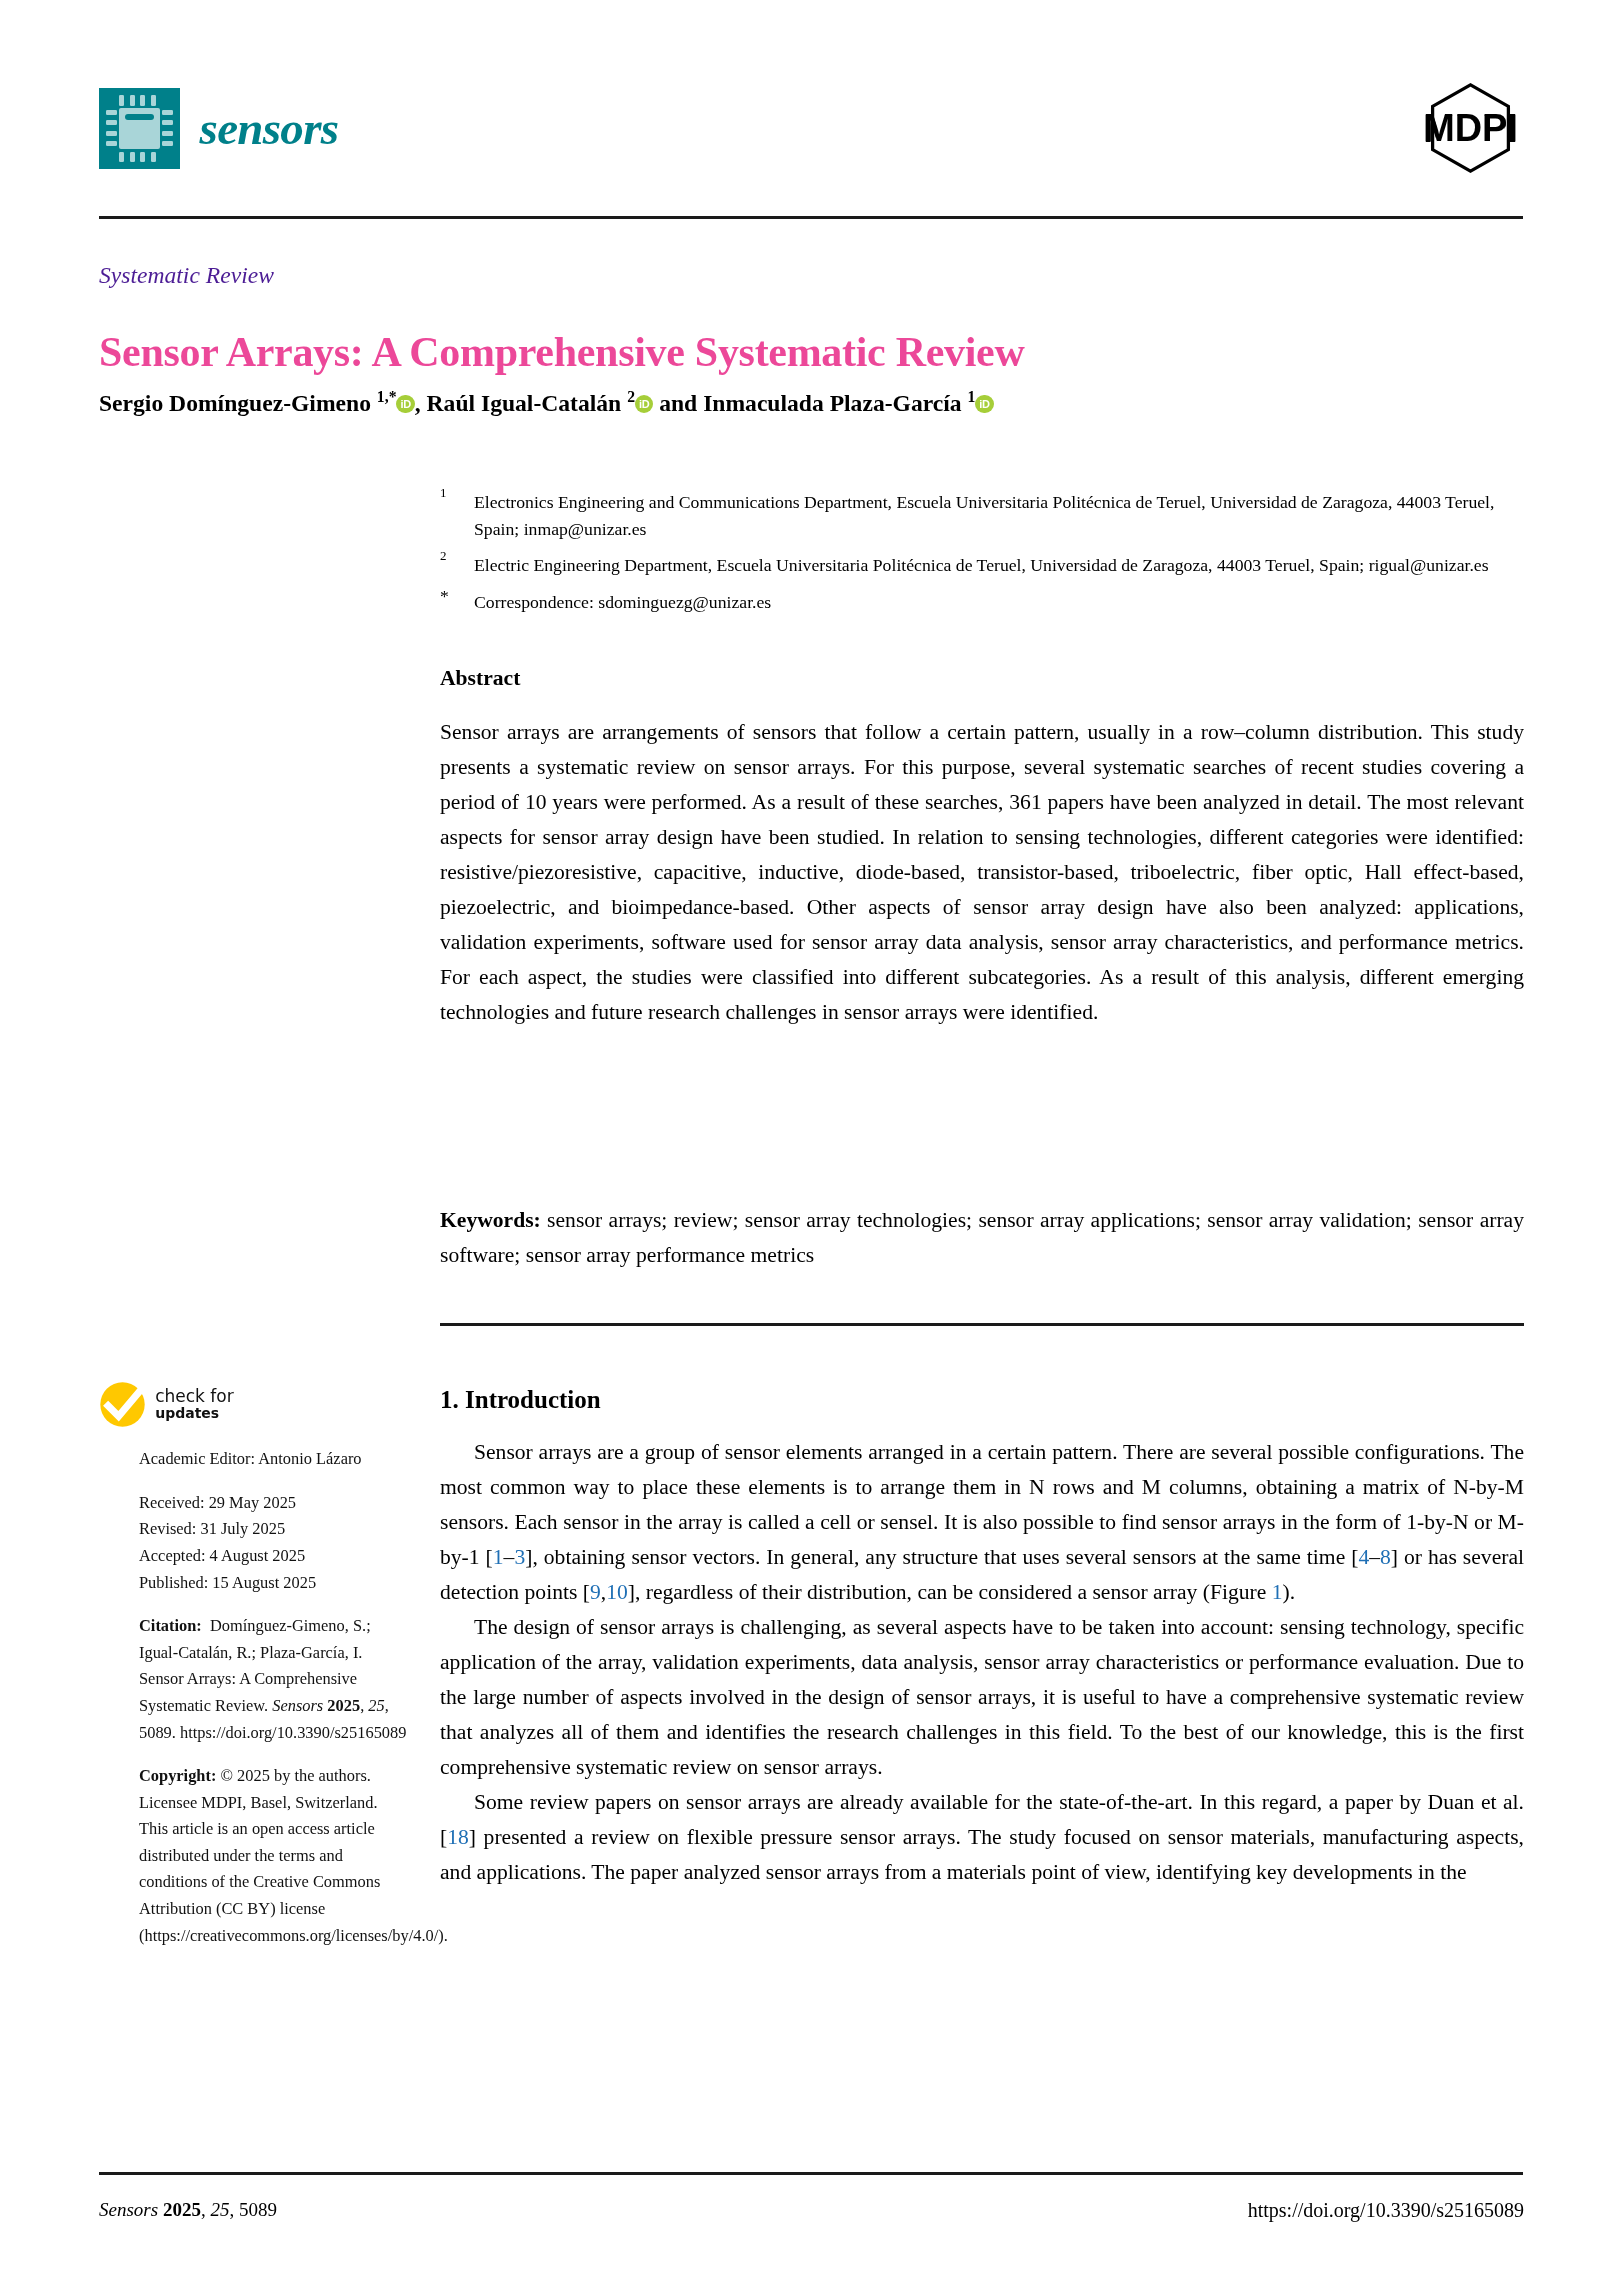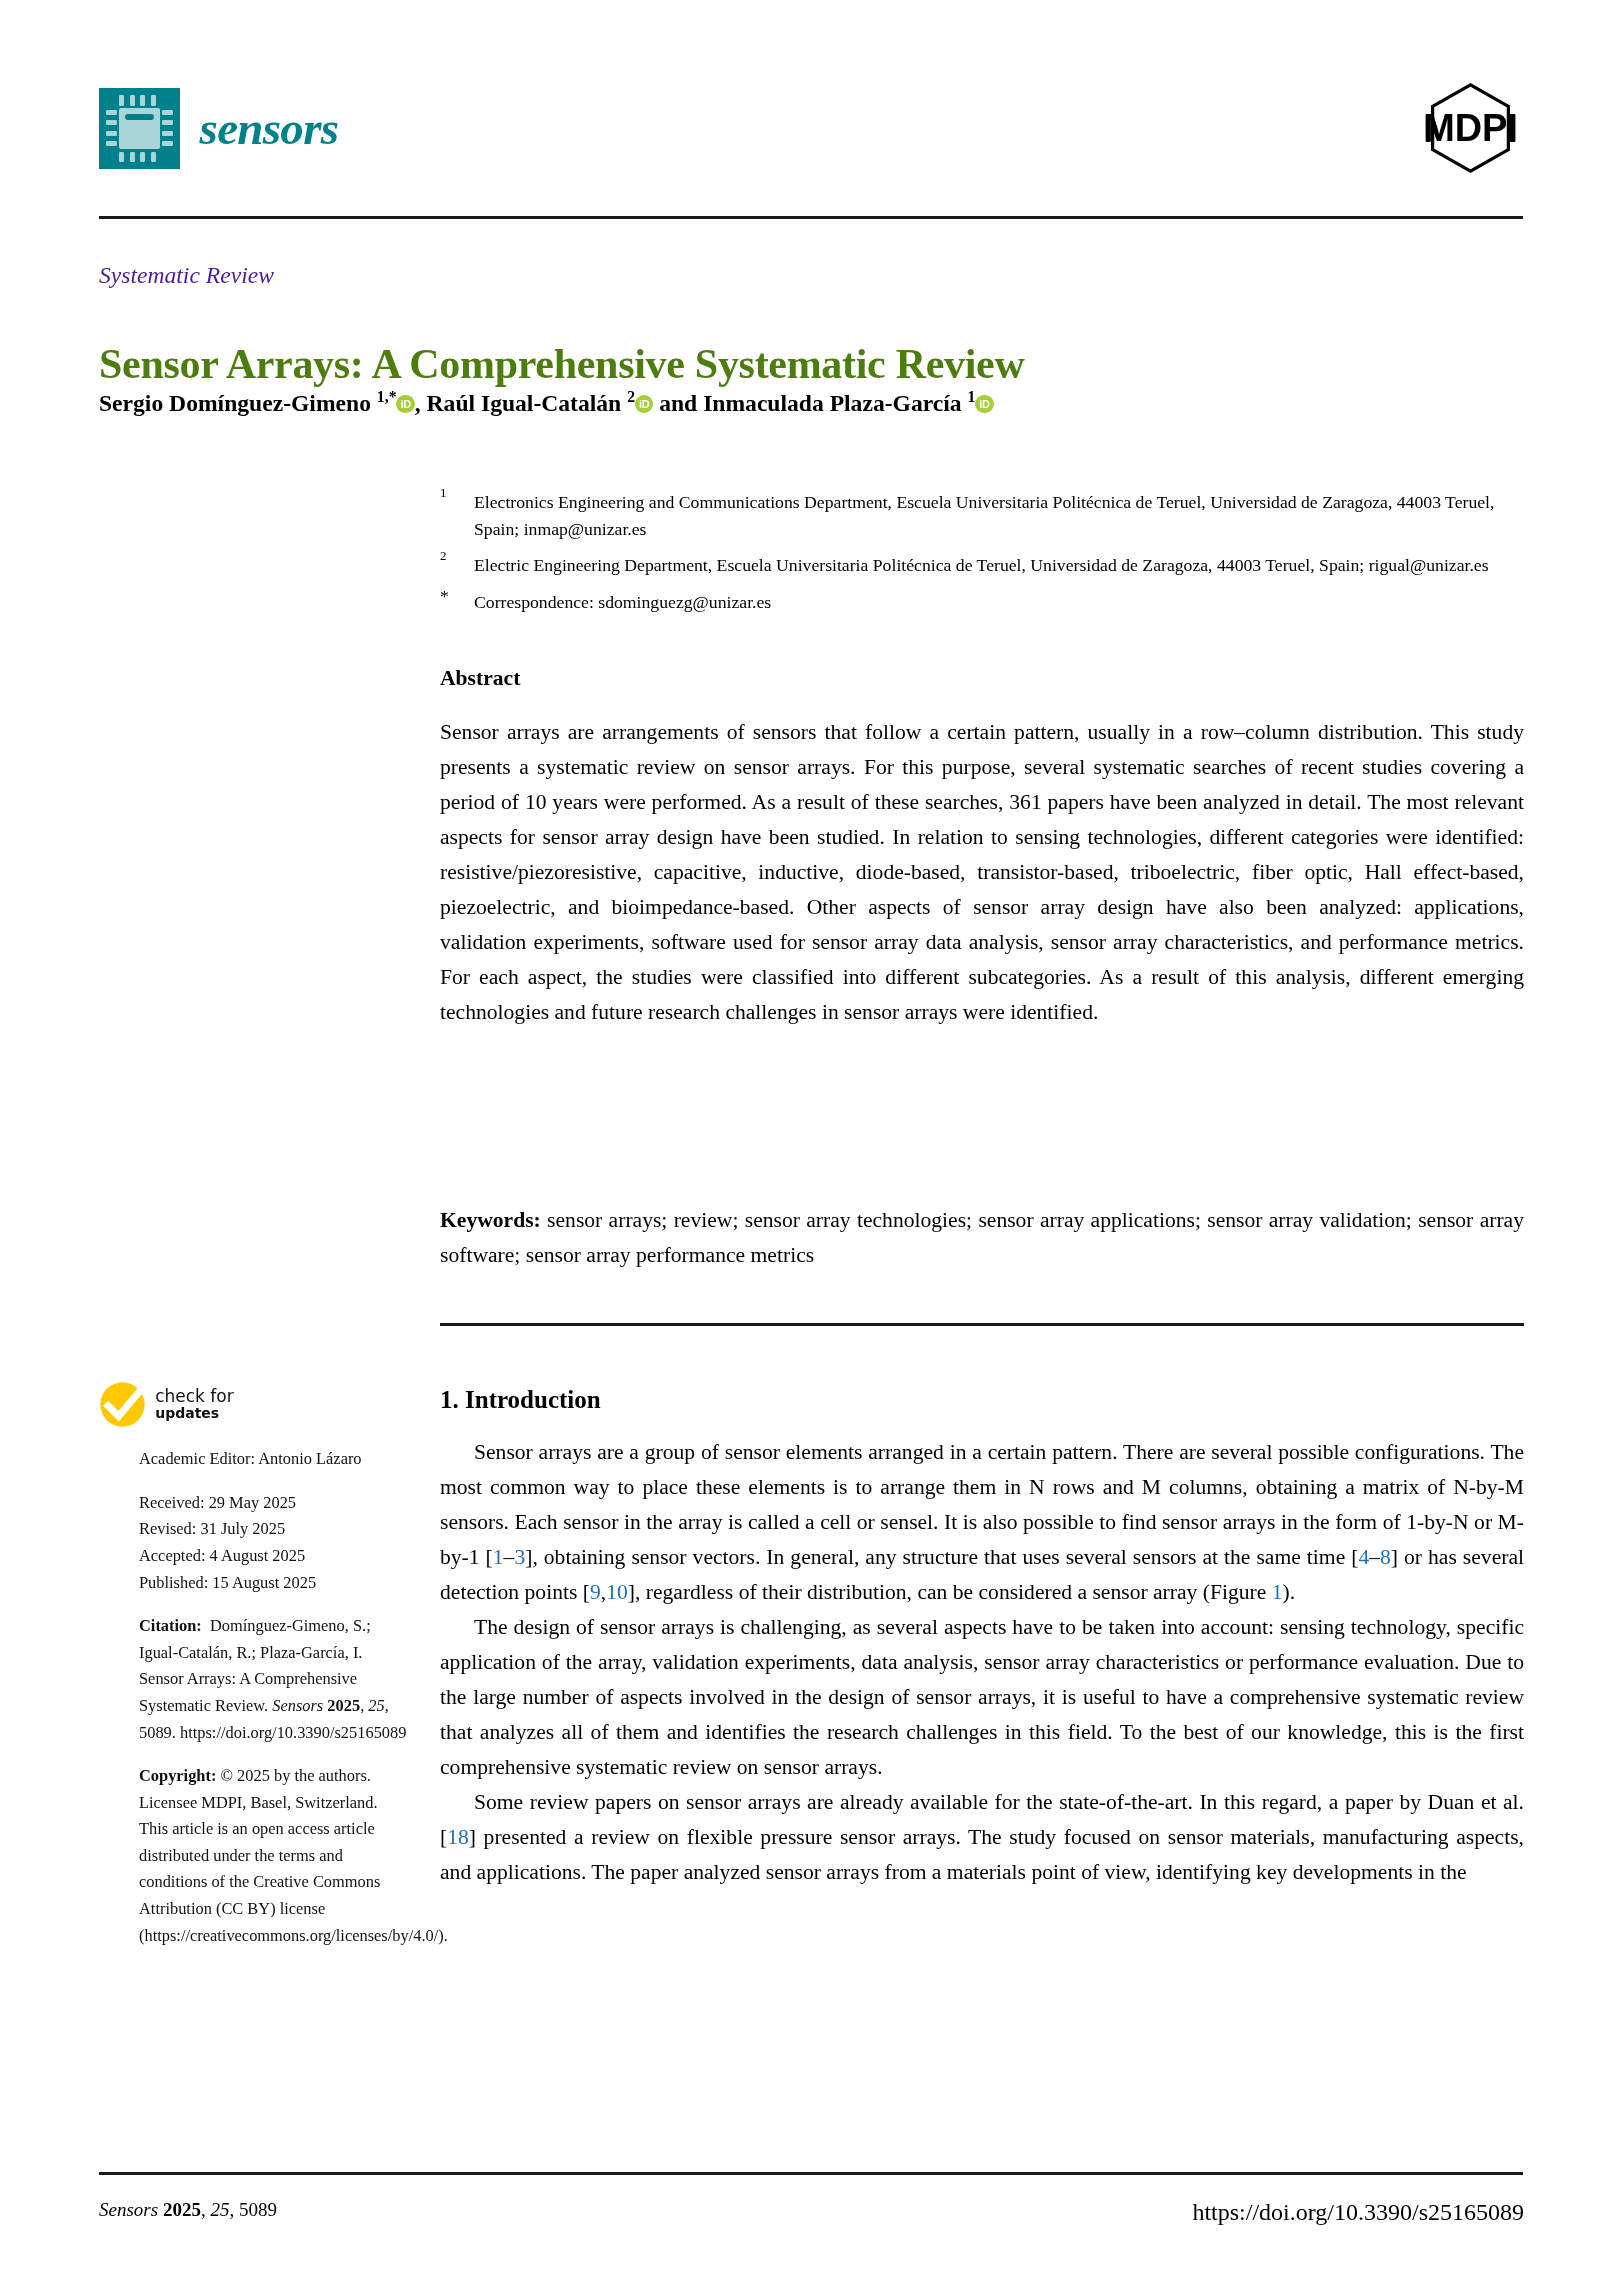--- a/index.html
+++ b/index.html
@@ -101,26 +101,26 @@
     position: absolute;
     left: 99px;
     top: 262px;
     font-style: italic;
     font-size: 23.6px;
     color: #4c1d95;
   }
   .article-title {
     position: absolute;
     left: 99px;
-    top: 312px;
+    top: 300px;
     width: 1375px;
     font-size: 42px;
     font-weight: 700;
     line-height: 1.15;
-    color: #4d7c0f;
+    color: #ec4899;
     letter-spacing: -0.3px;
   }
   .authors {
     position: absolute;
     left: 99px;
     top: 386px;
     width: 1424px;
     font-size: 23.6px;
     font-weight: 700;
     line-height: 1.4;
@@ -276,21 +276,21 @@
     left: 99px;
     top: 2199px;
     font-size: 19px;
   }
   .footer-left i { font-style: italic; }
   .footer-left b { font-weight: 700; }
   .footer-right {
     position: absolute;
     right: 99px;
     top: 2199px;
-    font-size: 24px;
+    font-size: 20px;
   }
 </style>
 </head>
 <body>
 
 <div class="page">
 
   <div class="header">
     <div class="journal-logo-wrap">
       <div class="chip-logo">

